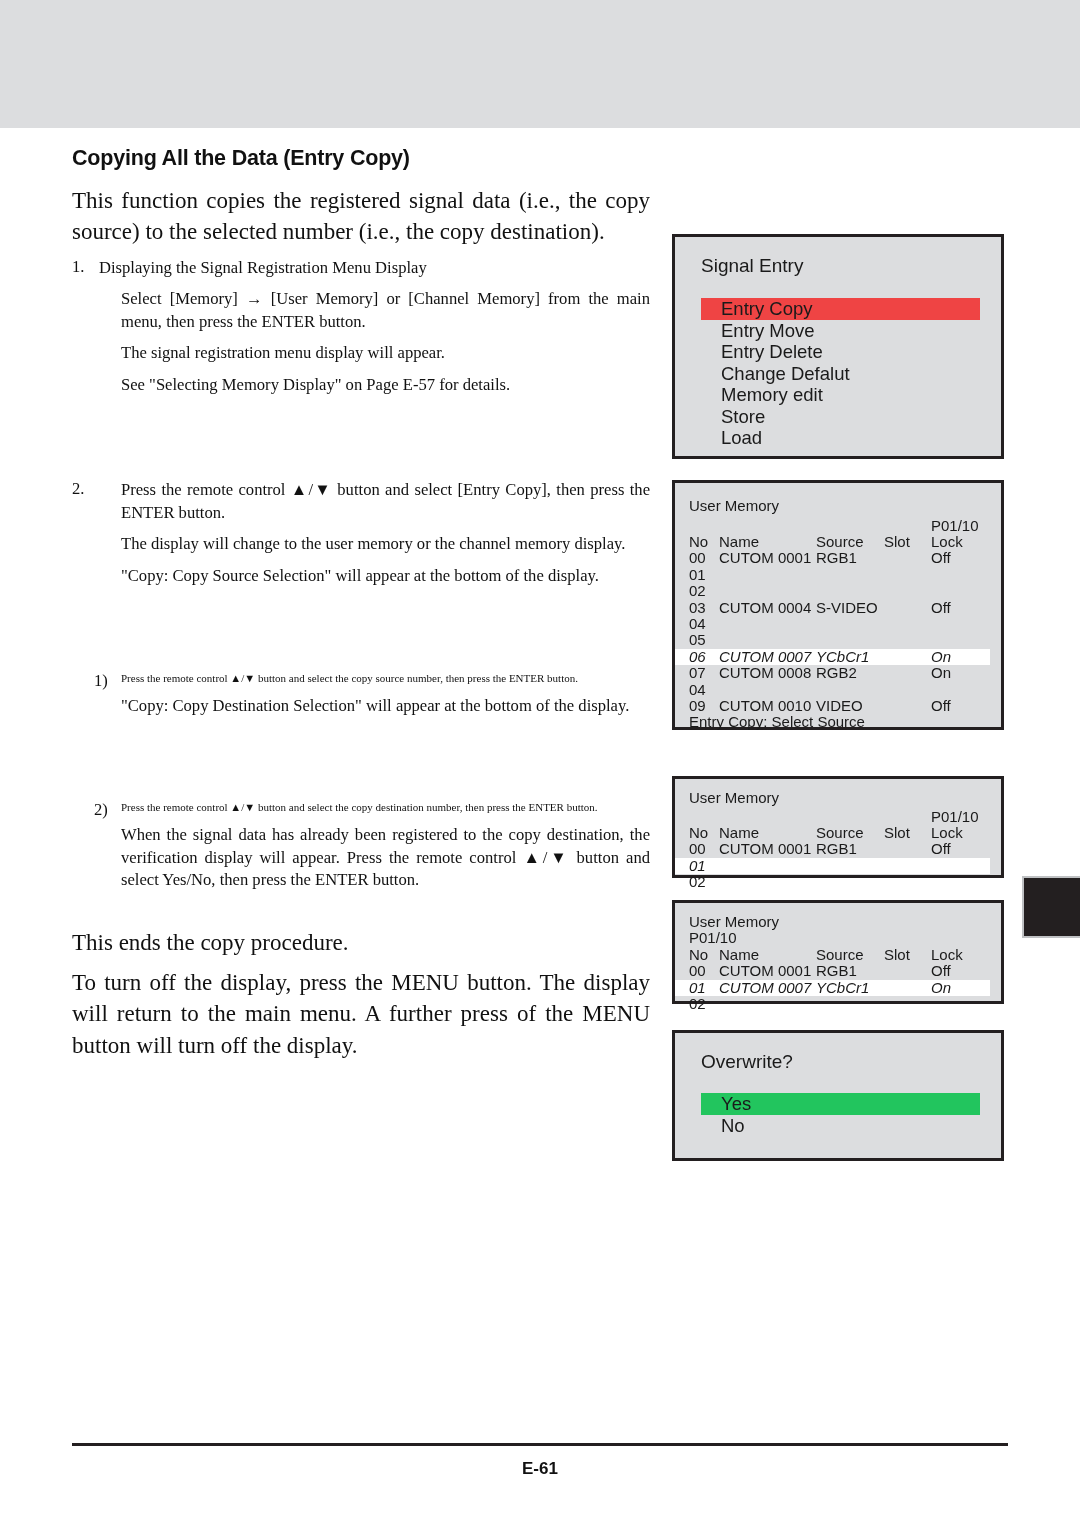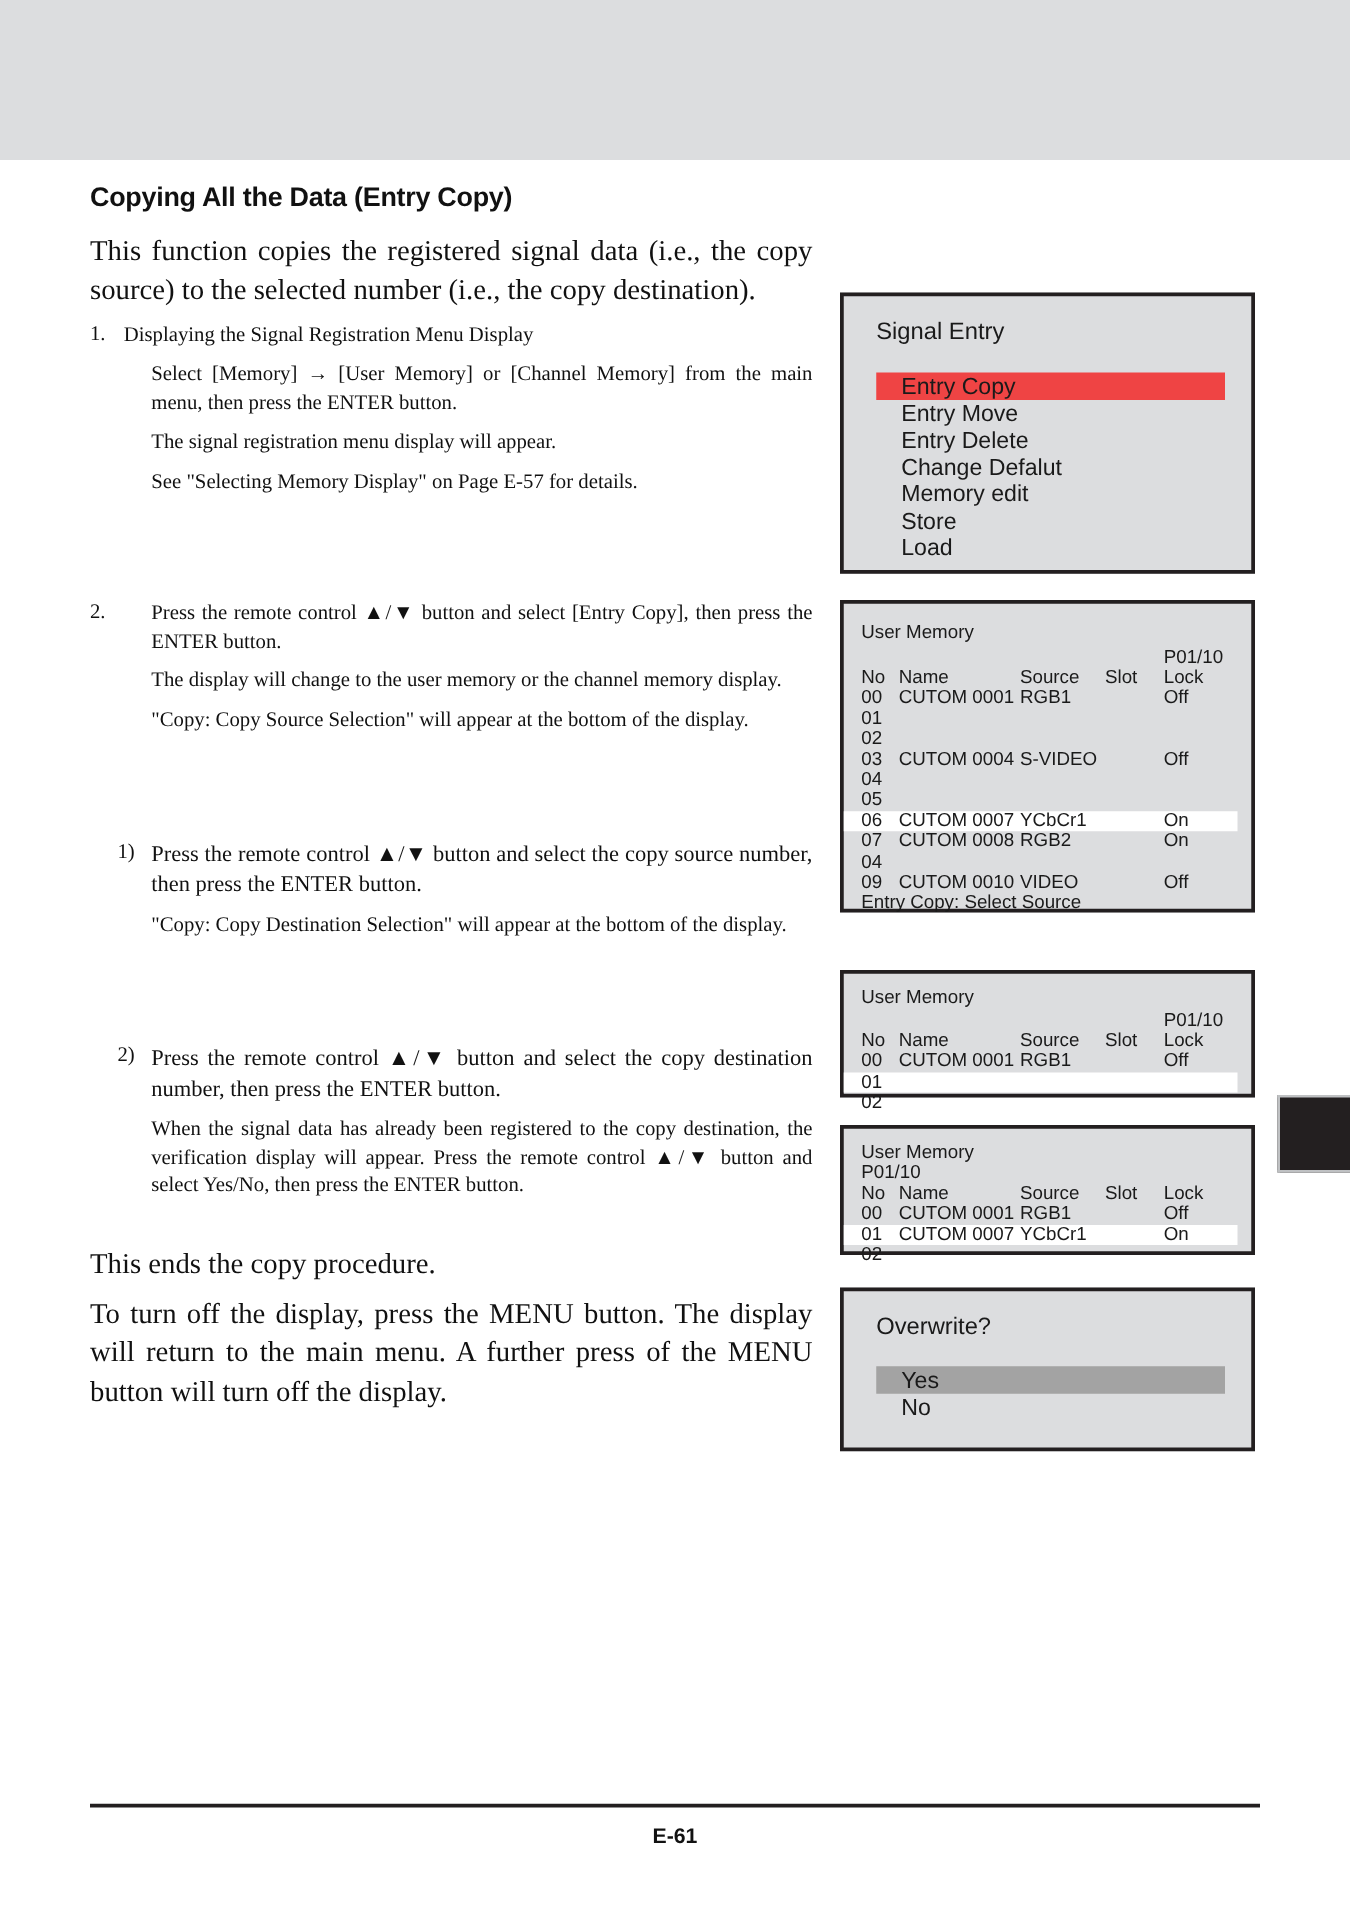--- a/index.html
+++ b/index.html
@@ -95,21 +95,21 @@
     position: relative;
     padding-left: 49px;
     margin: 0;
   }
   .substep > .num {
     position: absolute;
     left: 22px; top: 0;
     font-size: 16.6px;
   }
   .substep .head {
-    font-size: 18px;
+    font-size: 11px;
     line-height: 1.36;
     margin: 0 0 9px 0;
     text-align: justify;
   }
   .substep .note {
     font-size: 16.6px;
     line-height: 1.36;
     margin: 0 0 9px 0;
     text-align: justify;
   }
@@ -174,21 +174,21 @@
     font-size: 15px;
   }
   .trow {
     position: relative;
     height: 16.4px;
     line-height: 16.4px;
     box-sizing: border-box;
     white-space: nowrap;
   }
   .trow.hl { background: #ffffff; }
-  .trow.hl.inset { margin-right: 11px; }
+  .trow.hl.inset { margin-right: 11px; font-style: italic; }
   .c-no     { position: absolute; left: 14px;  }
   .c-name   { position: absolute; left: 44px;  }
   .c-source { position: absolute; left: 141px; }
   .c-slot   { position: absolute; left: 209px; }
   .c-lock   { position: absolute; left: 256px; }
 
   
   #panel-mem-1 { left: 672px; top: 480px; width: 332px; height: 250px; }
   
   #panel-mem-2 { left: 672px; top: 776px; width: 332px; height: 102px; }
@@ -211,21 +211,21 @@
     width: 100%;
   }
   .ow-item {
     height: 22px;
     line-height: 22px;
     font-size: 18.5px;
     padding-left: 46px;
     box-sizing: border-box;
   }
   .ow-item.selected {
-    background: #a3a3a3;
+    background: #22c55e;
     margin-left: 26px;
     margin-right: 21px;
     padding-left: 20px;
   }
 
   
   .footer-rule {
     position: absolute;
     left: 72px;
     top: 1443px;

